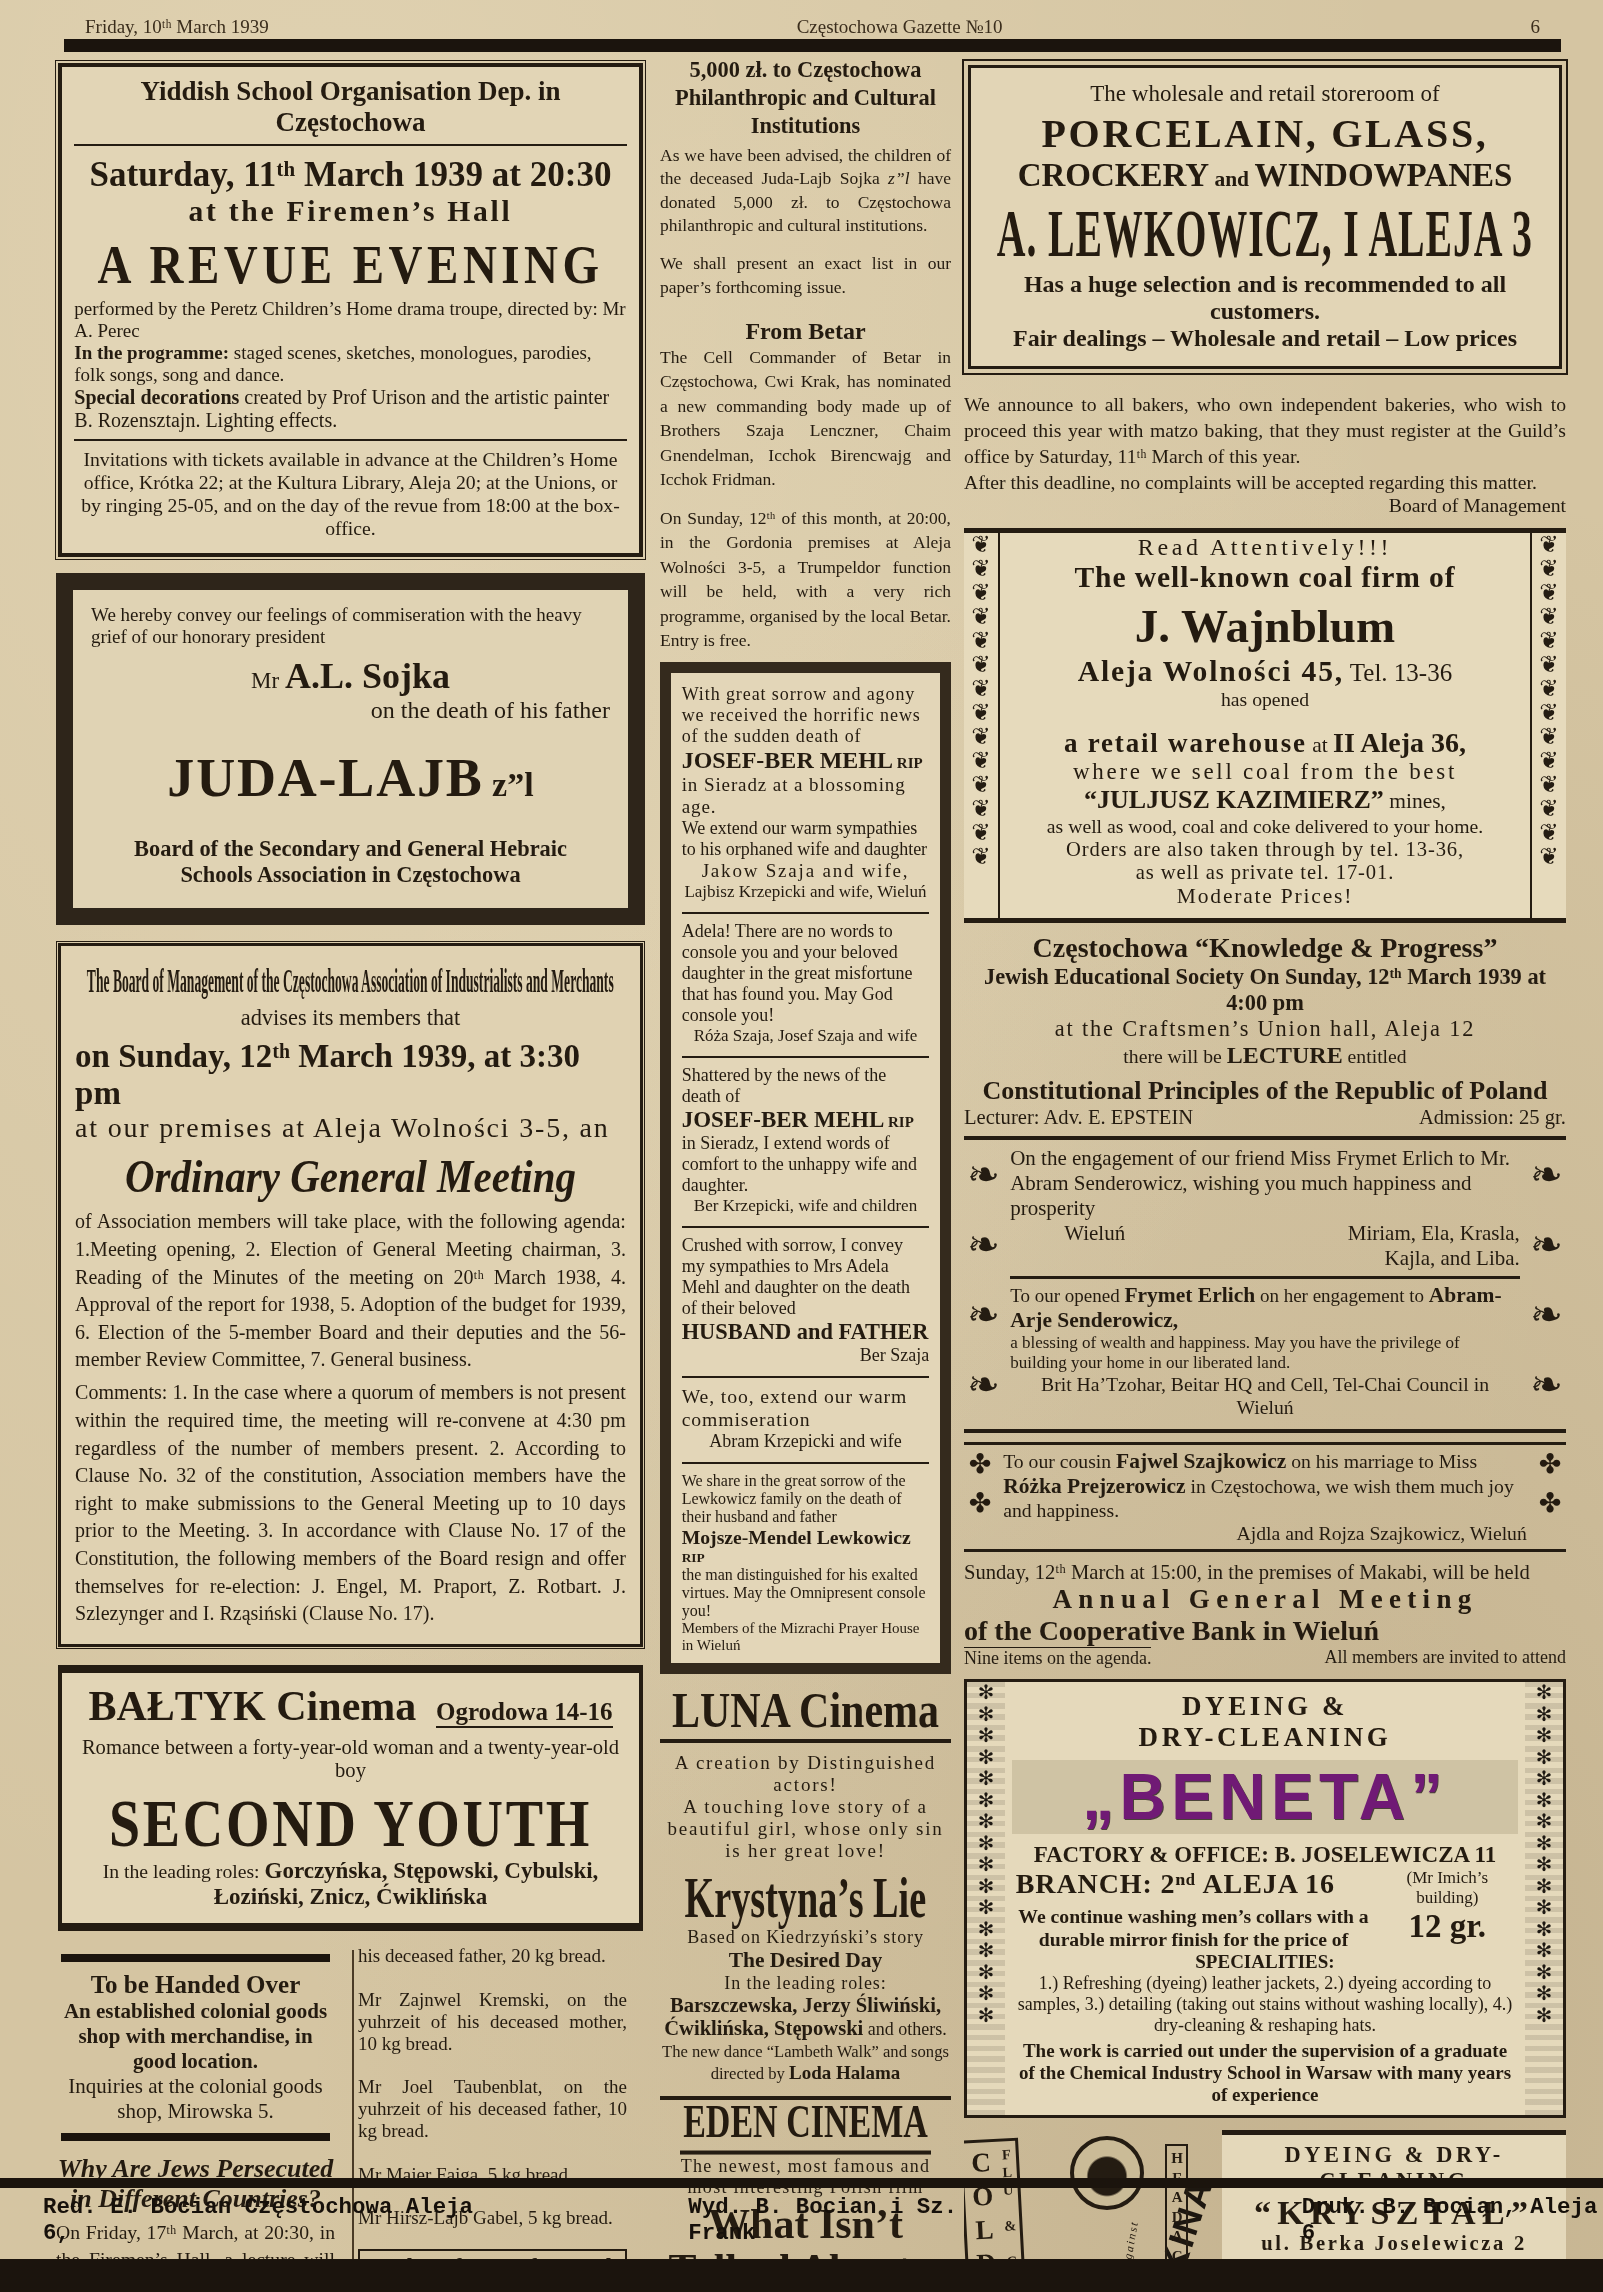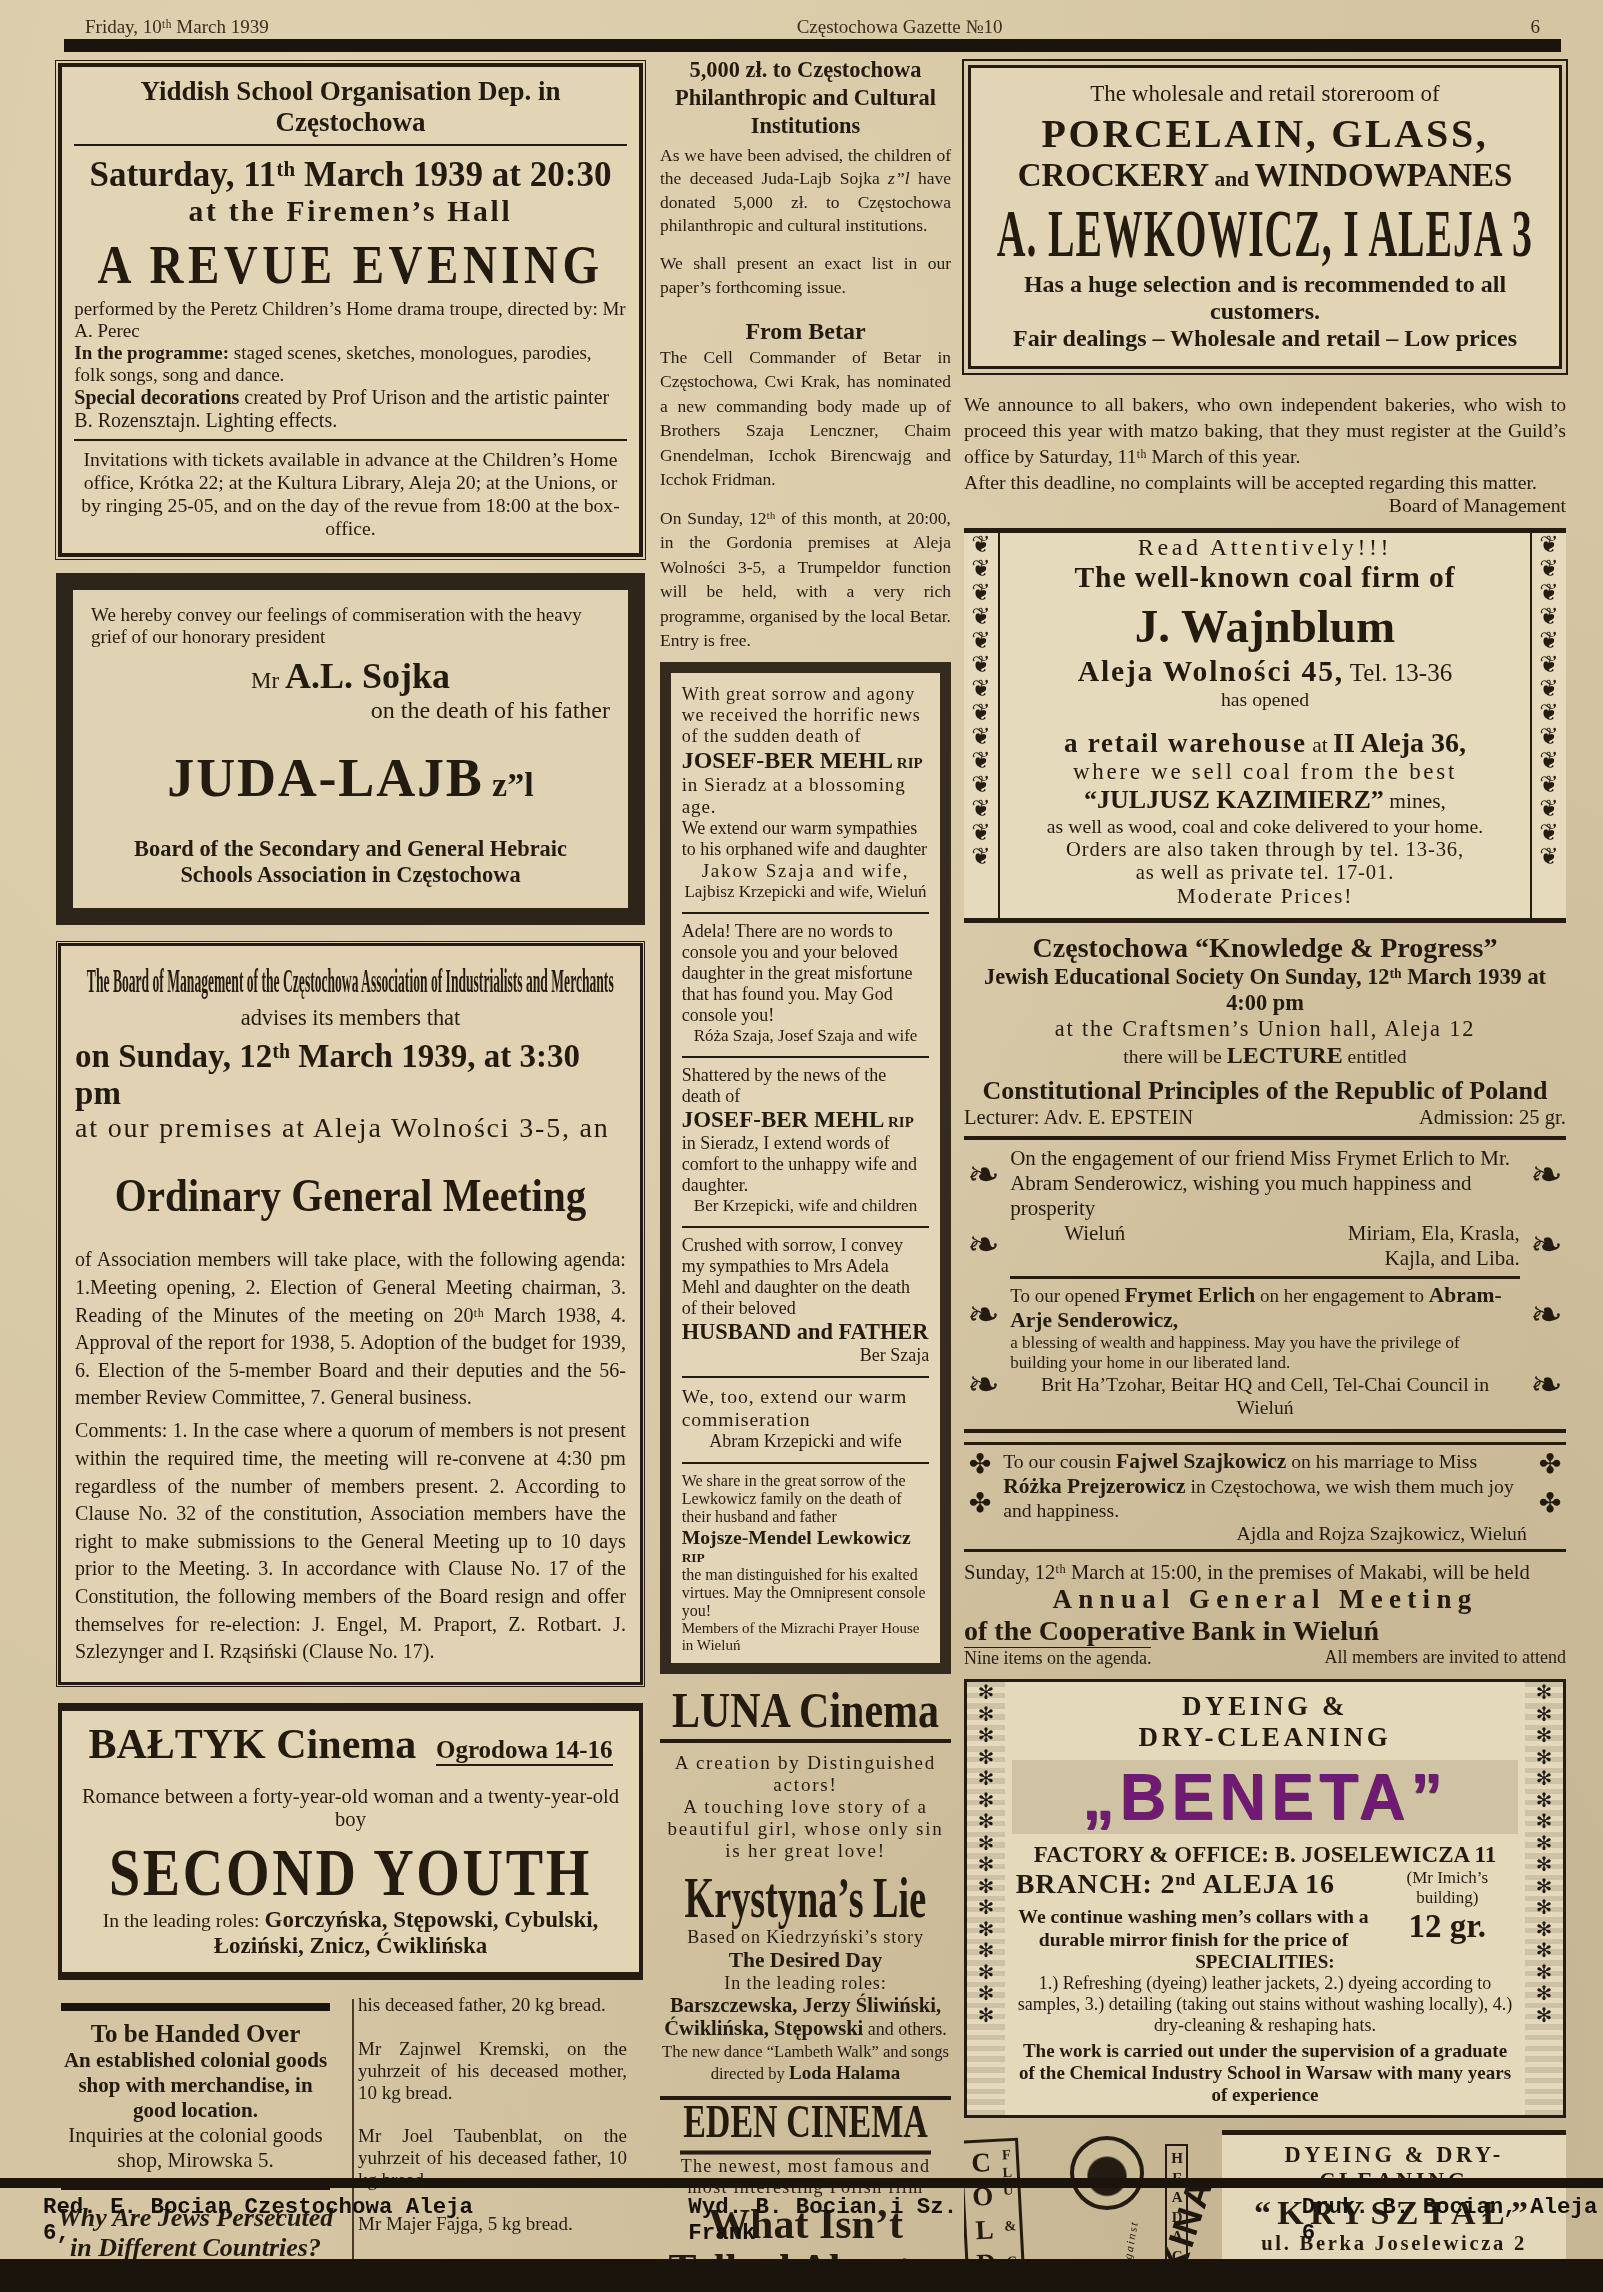--- a/index.html
+++ b/index.html
@@ -87,31 +87,31 @@
       <div class="c b" style="font-size:22.4px;">Schools Association in Częstochowa</div>
     </div>
 
     <div class="meeting">
       <div class="c" style="height:47px;display:flex;align-items:center;justify-content:center;">
           <span class="tall b" style="font-size:14.3px;white-space:nowrap;transform:scale(0.95,2.4);">The Board of Management of the Częstochowa Association of Industrialists and Merchants</span>
         </div>
       <div class="c" style="font-size:22.4px;">advises its members that</div>
       <div class="b" style="font-size:33px;margin-top:7.2px;">on Sunday, 12ᵗʰ March 1939, at 3:30 pm</div>
       <div style="font-size:28px;letter-spacing:1.8px;">at our premises at Aleja Wolności 3-5, an</div>
-      <div class="c" style="margin:27px 0;"><span class="tall b" style="font-size:41px;transform:scaleY(1.15);">Ordinary General Meeting</span></div>
+      <div class="c" style="margin:8px 0;font-style:italic;"><span class="tall b" style="font-size:41px;transform:scaleY(1.15);">Ordinary General Meeting</span></div>
       <div class="j" style="font-size:20px;line-height:1.38;">of Association members will take place, with the following agenda: 1.Meeting opening, 2. Election of General Meeting chairman, 3. Reading of the Minutes of the meeting on 20ᵗʰ March 1938, 4. Approval of the report for 1938, 5. Adoption of the budget for 1939, 6. Election of the 5-member Board and their deputies and the 56-member Review Committee, 7. General business.</div>
       <div class="j" style="font-size:20px;line-height:1.38;margin-top:5.4px;">Comments: 1. In the case where a quorum of members is not present within the required time, the meeting will re-convene at 4:30 pm regardless of the number of members present. 2. According to Clause No. 32 of the constitution, Association members have the right to make submissions to the General Meeting up to 10 days prior to the Meeting. 3. In accordance with Clause No. 17 of the Constitution, the following members of the Board resign and offer themselves for re-election: J. Engel, M. Praport, Z. Rotbart. J. Szlezynger and I. Rząsiński (Clause No. 17).</div>
     </div>
 
     <div class="baltyk">
       <div style="display:flex;align-items:baseline;gap:19.7px;justify-content:center;">
         <span class="b" style="font-size:42px;">BAŁTYK Cinema</span>
         <span class="b" style="font-size:25px;border-bottom:2.7px solid #241c12;">Ogrodowa 14-16</span>
       </div>
-      <div class="c" style="font-size:20.6px;margin-top:17px;">Romance between a forty-year-old woman and a twenty-year-old boy</div>
+      <div class="c" style="font-size:20.6px;margin-top:6px;">Romance between a forty-year-old woman and a twenty-year-old boy</div>
       <div class="c" style="margin:9px 0 3.6px;"><span class="tall b" style="font-size:56px;letter-spacing:2.7px;transform:scaleY(1.2);">SECOND YOUTH</span></div>
       <div class="c"><span style="font-size:19.7px;">In the leading roles: </span><span class="b" style="font-size:23px;">Gorczyńska, Stępowski, Cybulski, Łoziński, Znicz, Ćwiklińska</span></div>
     </div>
 
     <div class="subcols">
       <div class="vline"></div>
       <div class="subL">
         <div class="thickrule"></div>
         <div class="c b" style="font-size:25px;">To be Handed Over</div>
         <div class="c b" style="font-size:21px;">An established colonial goods shop with merchandise, in good location.</div>

